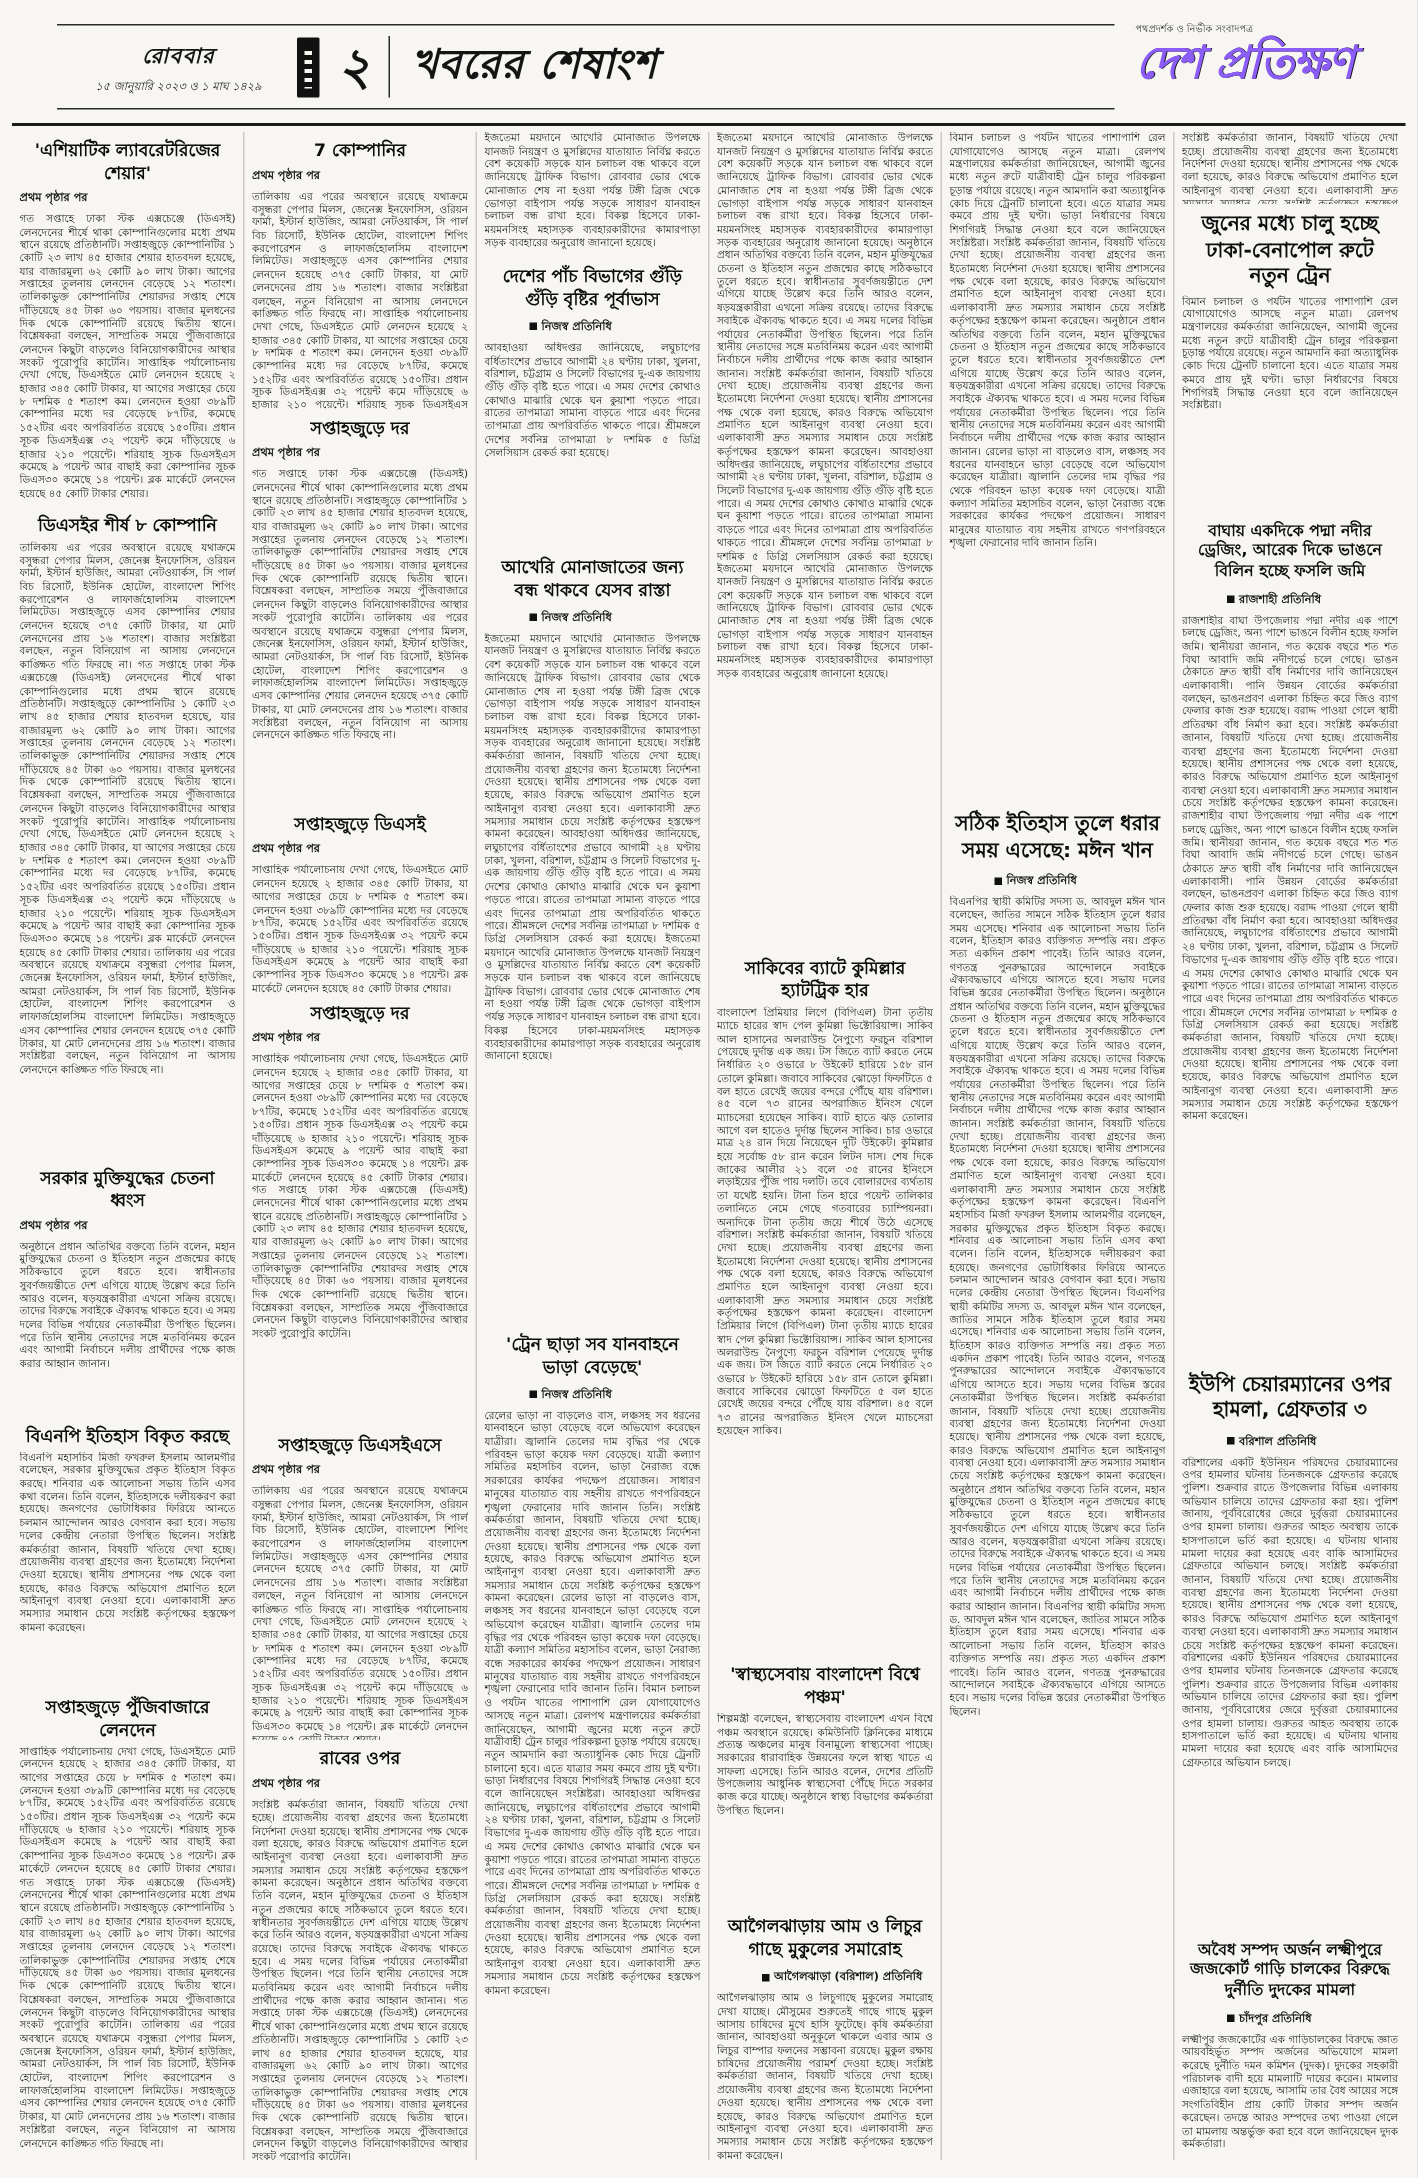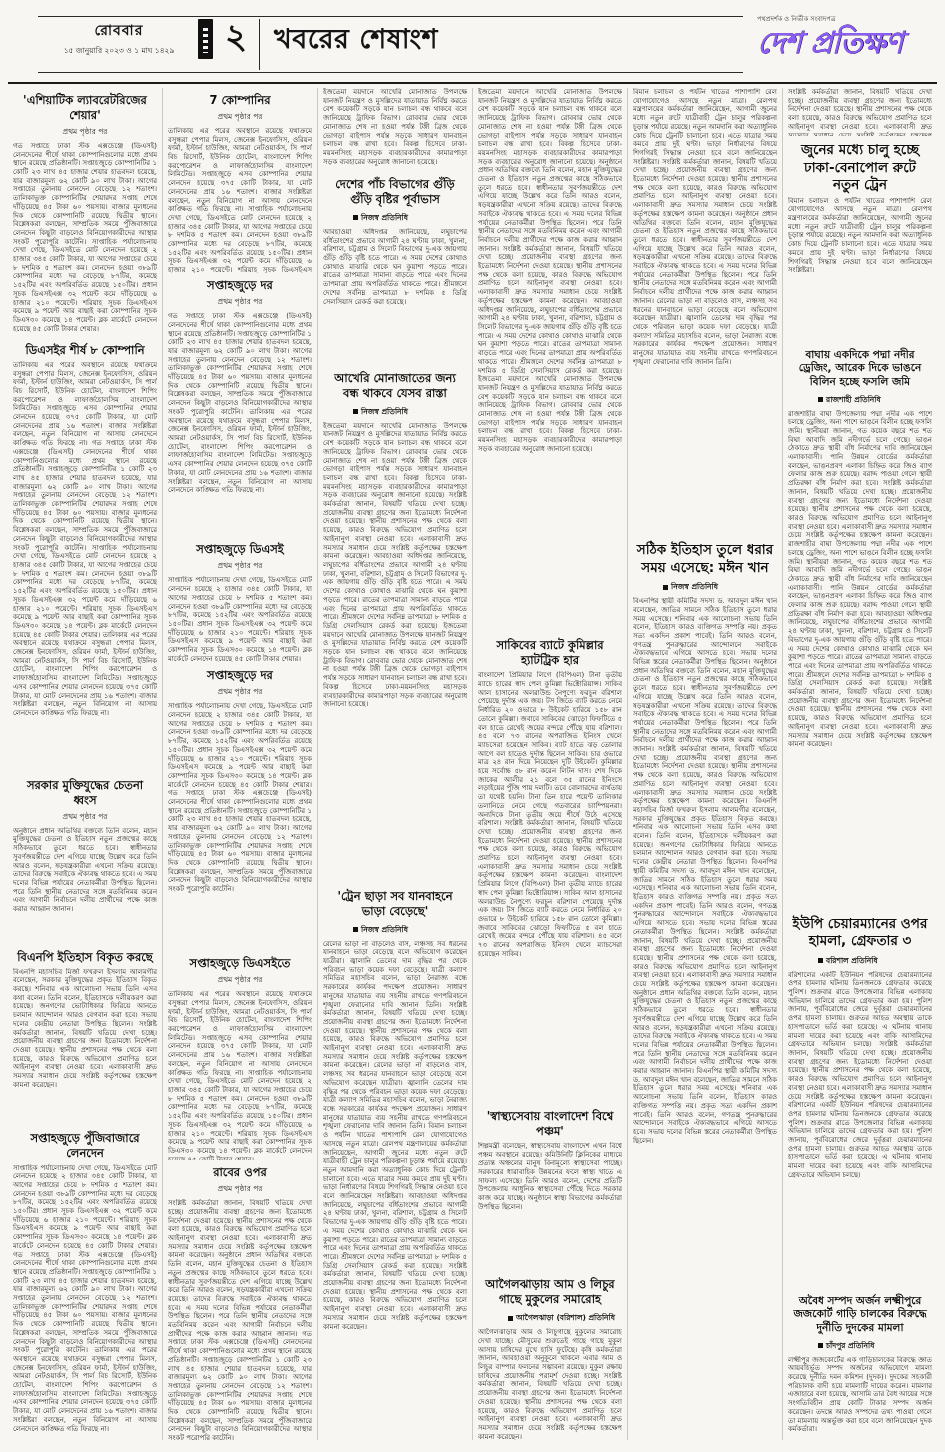--- a/index.html
+++ b/index.html
@@ -5,23 +5,23 @@
   * { margin:0; padding:0; box-sizing:border-box; }
   html,body { background:#d8d6d0; }
   body { font-family:"DejaVu Sans", sans-serif; }
   .page{
     width:945px; height:1452px; margin:0 auto; background:#f7f6f2; color:#141414;
     padding:6px 8px 4px 8px; overflow:hidden; position:relative;
   }
   
   .masthead{ display:flex; align-items:stretch; height:78px; border-bottom:2px solid #1b1b1b; padding-bottom:3px; }
   .hdr-strip{
-    flex:1; display:flex; gap:4px;
+    flex:1; display:flex; align-items:center; gap:4px;
     border-top:1px solid #2a2a2a; border-bottom:1px solid #2a2a2a;
-    margin:10px 14px 6px 30px; padding:2px 6px;
+    margin:10px 14px 6px 30px; padding:2px 6px;font-style:italic;
   }
   .daydate{ text-align:center; min-width:150px; }
   .day{ font-weight:bold; font-size:14px; letter-spacing:1px; }
   .date{ font-size:7.5px; margin-top:2px; color:#222; }
   .ornament{ width:15px; height:40px; background:#111; border-radius:1px; position:relative; }
   .ornament:after{ content:""; position:absolute; left:5px; top:6px; width:5px; height:28px;
       background:repeating-linear-gradient(#111 0 3px,#f7f6f2 3px 6px); }
   .pgnum{ font-size:34px; font-weight:bold; line-height:1; padding:0 8px; }
   .section-title{
     font-size:27px; font-weight:bold; line-height:1; padding:6px 14px 8px 14px;
@@ -37,21 +37,21 @@
   
   .cols{ display:flex; height:1352px; margin-top:4px; overflow:hidden; }
   .col{ flex:1 1 0; min-width:0; display:flex; flex-direction:column; overflow:hidden; padding:0 5px; }
   .col + .col{ border-left:1px solid #ccc9c0; }
   .headline{
     font-weight:bold; text-align:center; font-size:11.5px; line-height:1.3;
     margin:5px 2px 3px 2px; color:#0d0d0d;
   }
   .headline.lg{ font-size:13.5px; line-height:1.3; }
   .headline.sm{ font-size:10.5px; }
-  .kicker{ font-weight:normal; text-align:center; font-size:7.5px; margin-bottom:4px; }
+  .kicker{ font-weight:bold; font-size:7.5px; margin-bottom:4px; }
   .byline{ font-weight:bold; font-size:7.5px; margin:2px 0 4px 2px; display:flex; align-items:center; gap:3px;padding-left:28px; }
   .byline .bullet{ width:5px; height:5px; background:#111; display:inline-block; flex:0 0 auto; }
   .body{
     font-size:6.9px; line-height:8.7px; text-align:justify; overflow:hidden;
     color:#1d1d1d; word-break:break-word;
   }
   .body.fill{ flex:1 1 auto; }
 </style>
 </head>
 <body>
@@ -95,21 +95,21 @@
         <div class="body" style="height: 148px;">তালিকায় এর পরের অবস্থানে রয়েছে যথাক্রমে বসুন্ধরা পেপার মিলস, জেনেক্স ইনফোসিস, ওরিয়ন ফার্মা, ইস্টার্ন হাউজিং, আমরা নেটওয়ার্কস, সি পার্ল বিচ রিসোর্ট, ইউনিক হোটেল, বাংলাদেশ শিপিং করপোরেশন ও লাফার্জহোলসিম বাংলাদেশ লিমিটেড। সপ্তাহজুড়ে এসব কোম্পানির শেয়ার লেনদেন হয়েছে ৩৭৫ কোটি টাকার, যা মোট লেনদেনের প্রায় ১৬ শতাংশ। বাজার সংশ্লিষ্টরা বলছেন, নতুন বিনিয়োগ না আসায় লেনদেনে কাঙ্ক্ষিত গতি ফিরছে না। সাপ্তাহিক পর্যালোচনায় দেখা গেছে, ডিএসইতে মোট লেনদেন হয়েছে ২ হাজার ৩৪৫ কোটি টাকার, যা আগের সপ্তাহের চেয়ে ৮ দশমিক ৫ শতাংশ কম। লেনদেন হওয়া ৩৮৯টি কোম্পানির মধ্যে দর বেড়েছে ৮৭টির, কমেছে ১৫২টির এবং অপরিবর্তিত রয়েছে ১৫০টির। প্রধান সূচক ডিএসইএক্স ৩২ পয়েন্ট কমে দাঁড়িয়েছে ৬ হাজার ২১০ পয়েন্টে। শরিয়াহ সূচক ডিএসইএস কমেছে ৯ পয়েন্ট আর বাছাই করা কোম্পানির সূচক ডিএস৩০ কমেছে ১৪ পয়েন্ট। ব্লক মার্কেটে লেনদেন হয়েছে ৪৫ কোটি টাকার শেয়ার।</div>
         <div class="headline">সপ্তাহজুড়ে দর</div>
         <div class="kicker">প্রথম পৃষ্ঠার পর</div>
         <div class="body" style="height: 228px;">গত সপ্তাহে ঢাকা স্টক এক্সচেঞ্জে (ডিএসই) লেনদেনের শীর্ষে থাকা কোম্পানিগুলোর মধ্যে প্রথম স্থানে রয়েছে প্রতিষ্ঠানটি। সপ্তাহজুড়ে কোম্পানিটির ১ কোটি ২৩ লাখ ৪৫ হাজার শেয়ার হাতবদল হয়েছে, যার বাজারমূল্য ৬২ কোটি ৯০ লাখ টাকা। আগের সপ্তাহের তুলনায় লেনদেন বেড়েছে ১২ শতাংশ। তালিকাভুক্ত কোম্পানিটির শেয়ারদর সপ্তাহ শেষে দাঁড়িয়েছে ৪৫ টাকা ৬০ পয়সায়। বাজার মূলধনের দিক থেকে কোম্পানিটি রয়েছে দ্বিতীয় স্থানে। বিশ্লেষকরা বলছেন, সাম্প্রতিক সময়ে পুঁজিবাজারে লেনদেন কিছুটা বাড়লেও বিনিয়োগকারীদের আস্থার সংকট পুরোপুরি কাটেনি। তালিকায় এর পরের অবস্থানে রয়েছে যথাক্রমে বসুন্ধরা পেপার মিলস, জেনেক্স ইনফোসিস, ওরিয়ন ফার্মা, ইস্টার্ন হাউজিং, আমরা নেটওয়ার্কস, সি পার্ল বিচ রিসোর্ট, ইউনিক হোটেল, বাংলাদেশ শিপিং করপোরেশন ও লাফার্জহোলসিম বাংলাদেশ লিমিটেড। সপ্তাহজুড়ে এসব কোম্পানির শেয়ার লেনদেন হয়েছে ৩৭৫ কোটি টাকার, যা মোট লেনদেনের প্রায় ১৬ শতাংশ। বাজার সংশ্লিষ্টরা বলছেন, নতুন বিনিয়োগ না আসায় লেনদেনে কাঙ্ক্ষিত গতি ফিরছে না।</div>
         <div class="headline">সপ্তাহজুড়ে ডিএসই</div>
         <div class="kicker">প্রথম পৃষ্ঠার পর</div>
         <div class="body" style="height: 88px;">সাপ্তাহিক পর্যালোচনায় দেখা গেছে, ডিএসইতে মোট লেনদেন হয়েছে ২ হাজার ৩৪৫ কোটি টাকার, যা আগের সপ্তাহের চেয়ে ৮ দশমিক ৫ শতাংশ কম। লেনদেন হওয়া ৩৮৯টি কোম্পানির মধ্যে দর বেড়েছে ৮৭টির, কমেছে ১৫২টির এবং অপরিবর্তিত রয়েছে ১৫০টির। প্রধান সূচক ডিএসইএক্স ৩২ পয়েন্ট কমে দাঁড়িয়েছে ৬ হাজার ২১০ পয়েন্টে। শরিয়াহ সূচক ডিএসইএস কমেছে ৯ পয়েন্ট আর বাছাই করা কোম্পানির সূচক ডিএস৩০ কমেছে ১৪ পয়েন্ট। ব্লক মার্কেটে লেনদেন হয়েছে ৪৫ কোটি টাকার শেয়ার।</div>
         <div class="headline">সপ্তাহজুড়ে দর</div>
         <div class="kicker">প্রথম পৃষ্ঠার পর</div>
         <div class="body" style="height: 252px;">সাপ্তাহিক পর্যালোচনায় দেখা গেছে, ডিএসইতে মোট লেনদেন হয়েছে ২ হাজার ৩৪৫ কোটি টাকার, যা আগের সপ্তাহের চেয়ে ৮ দশমিক ৫ শতাংশ কম। লেনদেন হওয়া ৩৮৯টি কোম্পানির মধ্যে দর বেড়েছে ৮৭টির, কমেছে ১৫২টির এবং অপরিবর্তিত রয়েছে ১৫০টির। প্রধান সূচক ডিএসইএক্স ৩২ পয়েন্ট কমে দাঁড়িয়েছে ৬ হাজার ২১০ পয়েন্টে। শরিয়াহ সূচক ডিএসইএস কমেছে ৯ পয়েন্ট আর বাছাই করা কোম্পানির সূচক ডিএস৩০ কমেছে ১৪ পয়েন্ট। ব্লক মার্কেটে লেনদেন হয়েছে ৪৫ কোটি টাকার শেয়ার। গত সপ্তাহে ঢাকা স্টক এক্সচেঞ্জে (ডিএসই) লেনদেনের শীর্ষে থাকা কোম্পানিগুলোর মধ্যে প্রথম স্থানে রয়েছে প্রতিষ্ঠানটি। সপ্তাহজুড়ে কোম্পানিটির ১ কোটি ২৩ লাখ ৪৫ হাজার শেয়ার হাতবদল হয়েছে, যার বাজারমূল্য ৬২ কোটি ৯০ লাখ টাকা। আগের সপ্তাহের তুলনায় লেনদেন বেড়েছে ১২ শতাংশ। তালিকাভুক্ত কোম্পানিটির শেয়ারদর সপ্তাহ শেষে দাঁড়িয়েছে ৪৫ টাকা ৬০ পয়সায়। বাজার মূলধনের দিক থেকে কোম্পানিটি রয়েছে দ্বিতীয় স্থানে। বিশ্লেষকরা বলছেন, সাম্প্রতিক সময়ে পুঁজিবাজারে লেনদেন কিছুটা বাড়লেও বিনিয়োগকারীদের আস্থার সংকট পুরোপুরি কাটেনি।</div>
-        <div class="headline">সপ্তাহজুড়ে ডিএসইতে</div>
+        <div class="headline">সপ্তাহজুড়ে ডিএসইএসে</div>
         <div class="kicker">প্রথম পৃষ্ঠার পর</div>
         <div class="body" style="height: 172px;">তালিকায় এর পরের অবস্থানে রয়েছে যথাক্রমে বসুন্ধরা পেপার মিলস, জেনেক্স ইনফোসিস, ওরিয়ন ফার্মা, ইস্টার্ন হাউজিং, আমরা নেটওয়ার্কস, সি পার্ল বিচ রিসোর্ট, ইউনিক হোটেল, বাংলাদেশ শিপিং করপোরেশন ও লাফার্জহোলসিম বাংলাদেশ লিমিটেড। সপ্তাহজুড়ে এসব কোম্পানির শেয়ার লেনদেন হয়েছে ৩৭৫ কোটি টাকার, যা মোট লেনদেনের প্রায় ১৬ শতাংশ। বাজার সংশ্লিষ্টরা বলছেন, নতুন বিনিয়োগ না আসায় লেনদেনে কাঙ্ক্ষিত গতি ফিরছে না। সাপ্তাহিক পর্যালোচনায় দেখা গেছে, ডিএসইতে মোট লেনদেন হয়েছে ২ হাজার ৩৪৫ কোটি টাকার, যা আগের সপ্তাহের চেয়ে ৮ দশমিক ৫ শতাংশ কম। লেনদেন হওয়া ৩৮৯টি কোম্পানির মধ্যে দর বেড়েছে ৮৭টির, কমেছে ১৫২টির এবং অপরিবর্তিত রয়েছে ১৫০টির। প্রধান সূচক ডিএসইএক্স ৩২ পয়েন্ট কমে দাঁড়িয়েছে ৬ হাজার ২১০ পয়েন্টে। শরিয়াহ সূচক ডিএসইএস কমেছে ৯ পয়েন্ট আর বাছাই করা কোম্পানির সূচক ডিএস৩০ কমেছে ১৪ পয়েন্ট। ব্লক মার্কেটে লেনদেন হয়েছে ৪৫ কোটি টাকার শেয়ার।</div>
         <div class="headline">রাবের ওপর</div>
         <div class="kicker">প্রথম পৃষ্ঠার পর</div>
         <div class="body fill">সংশ্লিষ্ট কর্মকর্তারা জানান, বিষয়টি খতিয়ে দেখা হচ্ছে। প্রয়োজনীয় ব্যবস্থা গ্রহণের জন্য ইতোমধ্যে নির্দেশনা দেওয়া হয়েছে। স্থানীয় প্রশাসনের পক্ষ থেকে বলা হয়েছে, কারও বিরুদ্ধে অভিযোগ প্রমাণিত হলে আইনানুগ ব্যবস্থা নেওয়া হবে। এলাকাবাসী দ্রুত সমস্যার সমাধান চেয়ে সংশ্লিষ্ট কর্তৃপক্ষের হস্তক্ষেপ কামনা করেছেন। অনুষ্ঠানে প্রধান অতিথির বক্তব্যে তিনি বলেন, মহান মুক্তিযুদ্ধের চেতনা ও ইতিহাস নতুন প্রজন্মের কাছে সঠিকভাবে তুলে ধরতে হবে। স্বাধীনতার সুবর্ণজয়ন্তীতে দেশ এগিয়ে যাচ্ছে উল্লেখ করে তিনি আরও বলেন, ষড়যন্ত্রকারীরা এখনো সক্রিয় রয়েছে। তাদের বিরুদ্ধে সবাইকে ঐক্যবদ্ধ থাকতে হবে। এ সময় দলের বিভিন্ন পর্যায়ের নেতাকর্মীরা উপস্থিত ছিলেন। পরে তিনি স্থানীয় নেতাদের সঙ্গে মতবিনিময় করেন এবং আগামী নির্বাচনে দলীয় প্রার্থীদের পক্ষে কাজ করার আহ্বান জানান। গত সপ্তাহে ঢাকা স্টক এক্সচেঞ্জে (ডিএসই) লেনদেনের শীর্ষে থাকা কোম্পানিগুলোর মধ্যে প্রথম স্থানে রয়েছে প্রতিষ্ঠানটি। সপ্তাহজুড়ে কোম্পানিটির ১ কোটি ২৩ লাখ ৪৫ হাজার শেয়ার হাতবদল হয়েছে, যার বাজারমূল্য ৬২ কোটি ৯০ লাখ টাকা। আগের সপ্তাহের তুলনায় লেনদেন বেড়েছে ১২ শতাংশ। তালিকাভুক্ত কোম্পানিটির শেয়ারদর সপ্তাহ শেষে দাঁড়িয়েছে ৪৫ টাকা ৬০ পয়সায়। বাজার মূলধনের দিক থেকে কোম্পানিটি রয়েছে দ্বিতীয় স্থানে। বিশ্লেষকরা বলছেন, সাম্প্রতিক সময়ে পুঁজিবাজারে লেনদেন কিছুটা বাড়লেও বিনিয়োগকারীদের আস্থার সংকট পুরোপুরি কাটেনি।</div>
       </div>
       <div class="col">
         <div class="body" style="height: 84px;">ইজতেমা ময়দানে আখেরি মোনাজাত উপলক্ষে যানজট নিয়ন্ত্রণ ও মুসল্লিদের যাতায়াত নির্বিঘ্ন করতে বেশ কয়েকটি সড়কে যান চলাচল বন্ধ থাকবে বলে জানিয়েছে ট্রাফিক বিভাগ। রোববার ভোর থেকে মোনাজাত শেষ না হওয়া পর্যন্ত টঙ্গী ব্রিজ থেকে ভোগড়া বাইপাস পর্যন্ত সড়কে সাধারণ যানবাহন চলাচল বন্ধ রাখা হবে। বিকল্প হিসেবে ঢাকা-ময়মনসিংহ মহাসড়ক ব্যবহারকারীদের কামারপাড়া সড়ক ব্যবহারের অনুরোধ জানানো হয়েছে।</div>
         <div class="headline">দেশের পাঁচ বিভাগের গুঁড়ি গুঁড়ি বৃষ্টির পূর্বাভাস</div>
         <div class="byline"><span class="bullet"></span>নিজস্ব প্রতিনিধি</div>

